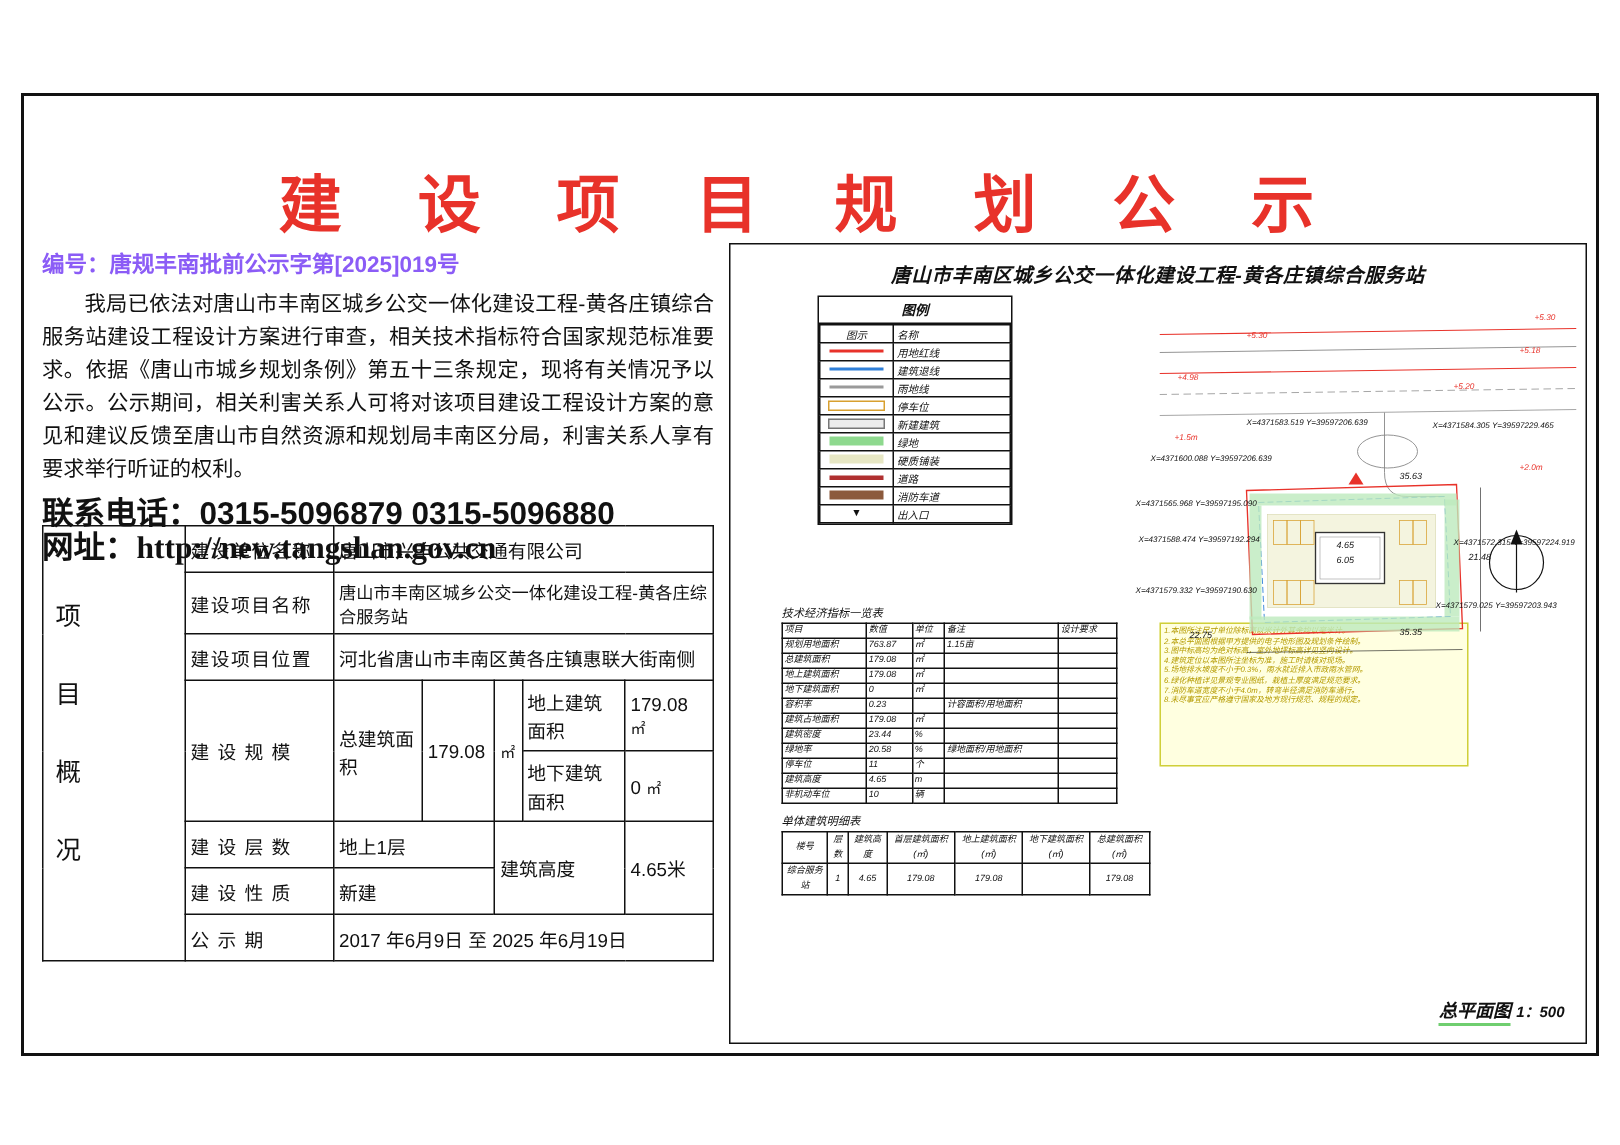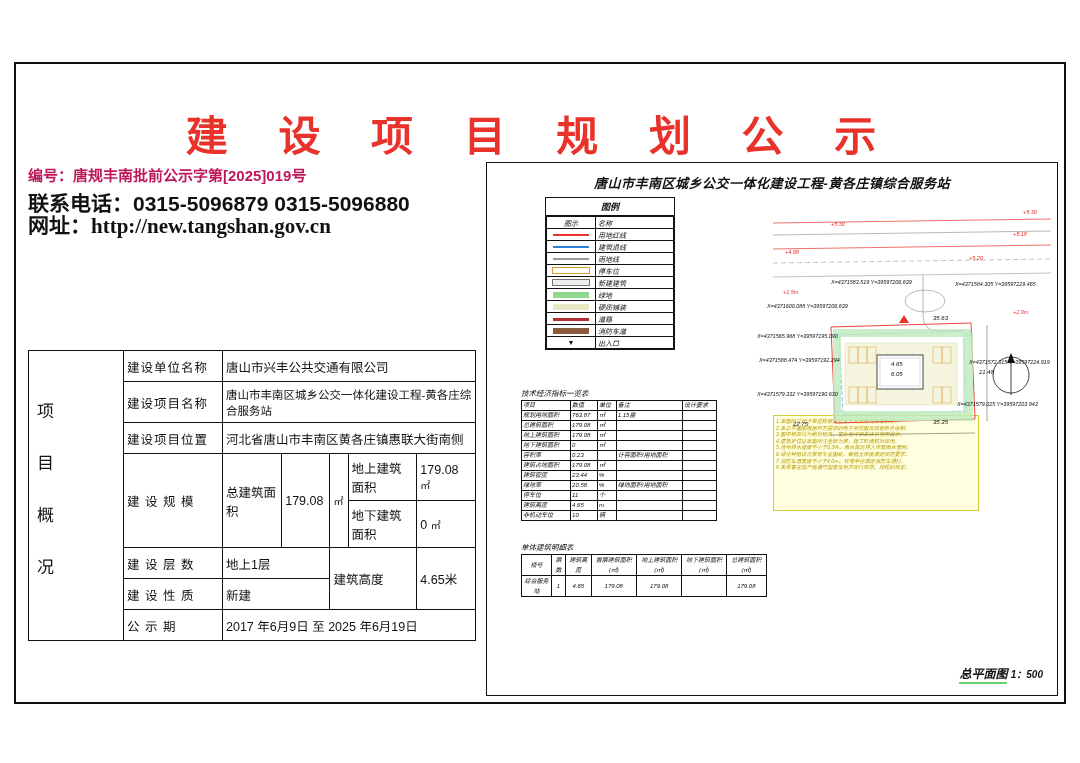--- a/index.html
+++ b/index.html
@@ -23,21 +23,21 @@
     font-size:42px;
     font-weight:bold;
     letter-spacing:18px;
     font-family:"DejaVu Sans","Liberation Sans",sans-serif;
   }
   
   .left{
     position:absolute;left:12px;top:100px;width:448px;
   }
   .code{
-    color:#be185d;font-weight:bold;font-size:15px;margin-bottom:7px;
+    color:#8b5cf6;font-weight:bold;font-size:15px;margin-bottom:7px;
   }
   .para{
     font-size:14.2px;line-height:22px;text-align:justify;text-indent:2em;
     color:#111;
   }
   .contact{
     margin-top:7px;font-size:21px;font-weight:bold;line-height:23px;
   }
   .contact .url{font-family:"Liberation Serif","DejaVu Serif",serif;font-weight:bold;}
   
@@ -76,21 +76,21 @@
   }
   .legend .lhead{
     text-align:center;font-size:9px;font-weight:bold;border-bottom:1px solid #111;padding:2px 0;
   }
   .legend table{width:100%;border-collapse:collapse;font-size:7px;}
   .legend td{border:1px solid #111;height:11px;padding:0 2px;}
   .legend td.sym{width:44px;text-align:center;}
   .swatch{display:inline-block;width:36px;height:6px;vertical-align:middle;}
   
   .tech{
-    position:absolute;left:34px;top:224px;width:196px;font-size:6px;
+    position:absolute;left:34px;top:239px;width:224px;font-size:6px;
   }
   .tech .cap{font-size:7.5px;margin-bottom:2px;}
   .tech table{width:100%;border-collapse:collapse;}
   .tech td{border:1px solid #111;height:9px;padding:0 1px;font-size:6px;line-height:9px;}
   
   .single{
     position:absolute;left:34px;top:378px;width:246px;font-size:6px;
   }
   .single .cap{font-size:7.5px;margin-bottom:2px;}
   .single table{width:100%;border-collapse:collapse;}
@@ -112,20 +112,21 @@
 </style>
 </head>
 <body>
 
 <div class="page">
 
   <div class="title">建 设 项 目 规 划 公 示</div>
 
   <div class="left">
     <div class="code">编号：唐规丰南批前公示字第[2025]019号</div>
+    <div class="para">我局已依法对唐山市丰南区城乡公交一体化建设工程-黄各庄镇综合服务站建设工程设计方案进行审查，相关技术指标符合国家规范标准要求。依据《唐山市城乡规划条例》第五十三条规定，现将有关情况予以公示。公示期间，相关利害关系人可将对该项目建设工程设计方案的意见和建议反馈至唐山市自然资源和规划局丰南区分局，利害关系人享有要求举行听证的权利。</div>
     <div class="contact">
       <div>联系电话：0315-5096879 0315-5096880</div>
       <div class="url">网址：http://new.tangshan.gov.cn</div>
     </div>
   </div>
 
   <table class="info">
     <tbody>
         <tr>
       <td class="vspan" rowspan="8">

